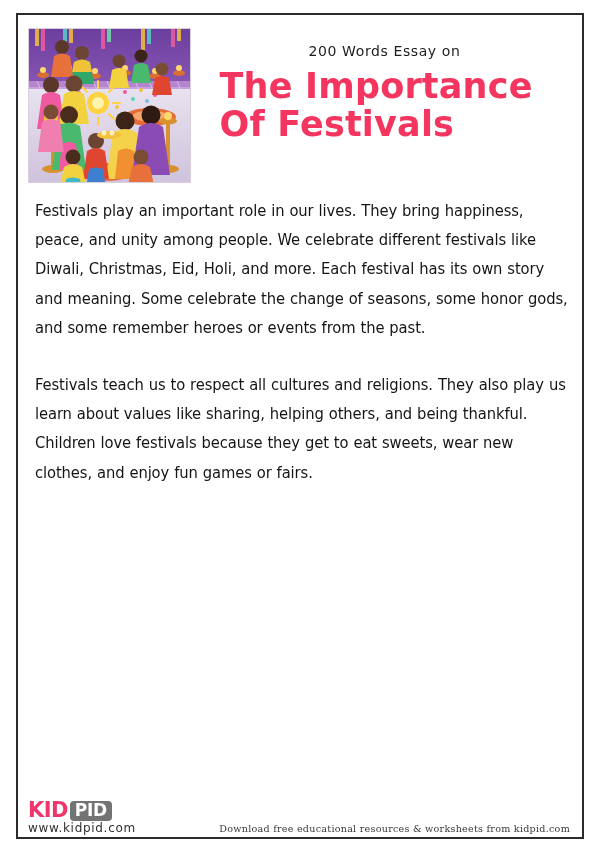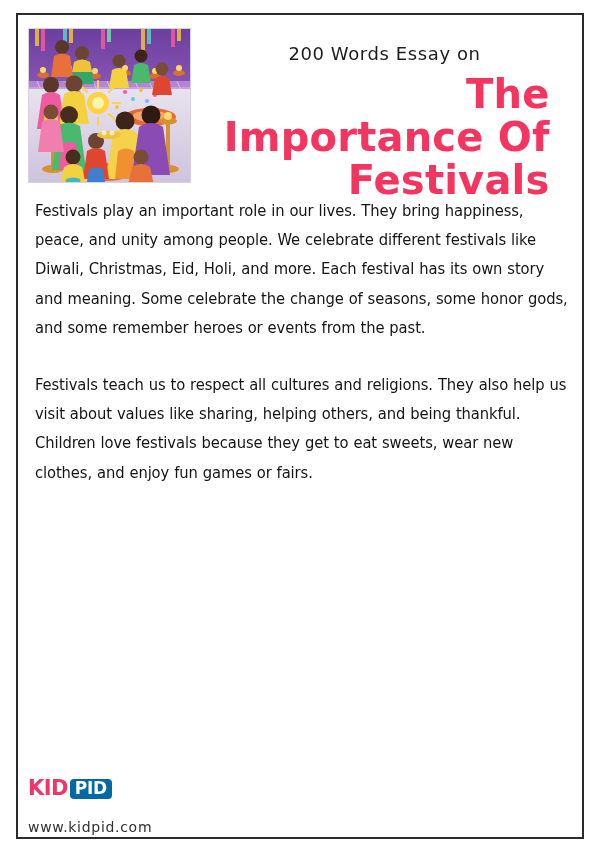--- a/index.html
+++ b/index.html
@@ -58,34 +58,34 @@
     display: flex;
     flex-direction: column;
     align-items: center;
     justify-content: flex-start;
     padding-top: 16px;
     padding-left: 6px;
   }
 
   .eyebrow {
     font-family: "DejaVu Sans", sans-serif;
-    font-size: 18px;
+    font-size: 14px;
     letter-spacing: 0.6px;
     color: #1d1d1d;
     line-height: 1.1;
     white-space: nowrap;
   }
 
   .main-title {
     font-family: "DejaVu Sans", sans-serif;
     font-weight: 700;
-    font-size: 40px;
+    font-size: 35px;
     line-height: 1.08;
     color: #f3355f;
-    text-align: right;
+    text-align: left;
     letter-spacing: 0.2px;
     margin-top: 9px;
     max-width: 330px;
   }
 
   
   .body-copy {
     position: absolute;
     left: 35px;
     top: 196px;
@@ -136,33 +136,33 @@
     font-size: 21px;
     color: #f0356b;
     letter-spacing: -0.6px;
   }
 
   .brand-pid {
     font-family: "DejaVu Sans", sans-serif;
     font-weight: 700;
     font-size: 17px;
     color: #ffffff;
-    background: #0369a1;
+    background: #737373;
     border-radius: 4px;
     padding: 1px 5px 2px 5px;
     margin-left: 2px;
     letter-spacing: -0.3px;
   }
 
   .brand-url {
     font-family: "DejaVu Sans", sans-serif;
-    font-size: 14px;
+    font-size: 12px;
     color: #303030;
     letter-spacing: 0.7px;
-    margin-top: 20px;
+    margin-top: 0;
   }
 
   .footer-note {
     flex: 1 1 auto;
     text-align: right;
     font-family: "DejaVu Serif", serif;
     font-size: 9.6px;
     color: #3a3a3a;
     letter-spacing: 0.25px;
     padding-bottom: 1px;
@@ -328,26 +328,27 @@
     </div>
 
     <div class="title-block">
       <div class="eyebrow">200 Words Essay on</div>
       <div class="main-title">The Importance Of Festivals</div>
     </div>
   </div>
 
   <div class="body-copy">
     <p class="para">Festivals play an important role in our lives. They bring happiness, peace, and unity among people. We celebrate different festivals like Diwali, Christmas, Eid, Holi, and more. Each festival has its own story and meaning. Some celebrate the change of seasons, some honor gods, and some remember heroes or events from the past.</p>
-    <p class="para">Festivals teach us to respect all cultures and religions. They also help us visit about values like sharing, helping others, and being thankful. Children love festivals because they get to eat sweets, wear new clothes, and enjoy fun games or fairs.</p>
+    <p class="para">Festivals teach us to respect all cultures and religions. They also play us learn about values like sharing, helping others, and being thankful. Children love festivals because they get to eat sweets, wear new clothes, and enjoy fun games or fairs.</p>
   </div>
 
   <div class="footer">
     <div class="brand">
       <div class="brand-wordmark">
         <span class="brand-kid">KID</span>
         <span class="brand-pid">PID</span>
       </div>
       <div class="brand-url">www.kidpid.com</div>
     </div>
+    <div class="footer-note">Download free educational resources &amp; worksheets from kidpid.com</div>
   </div>
 
 </div>
 
 </body></html>

